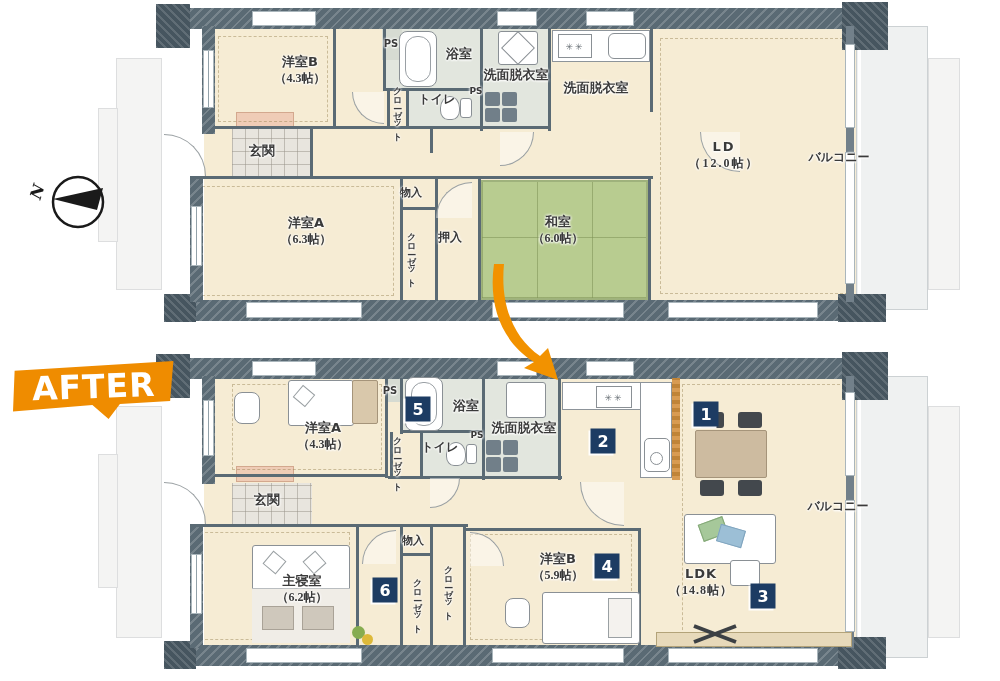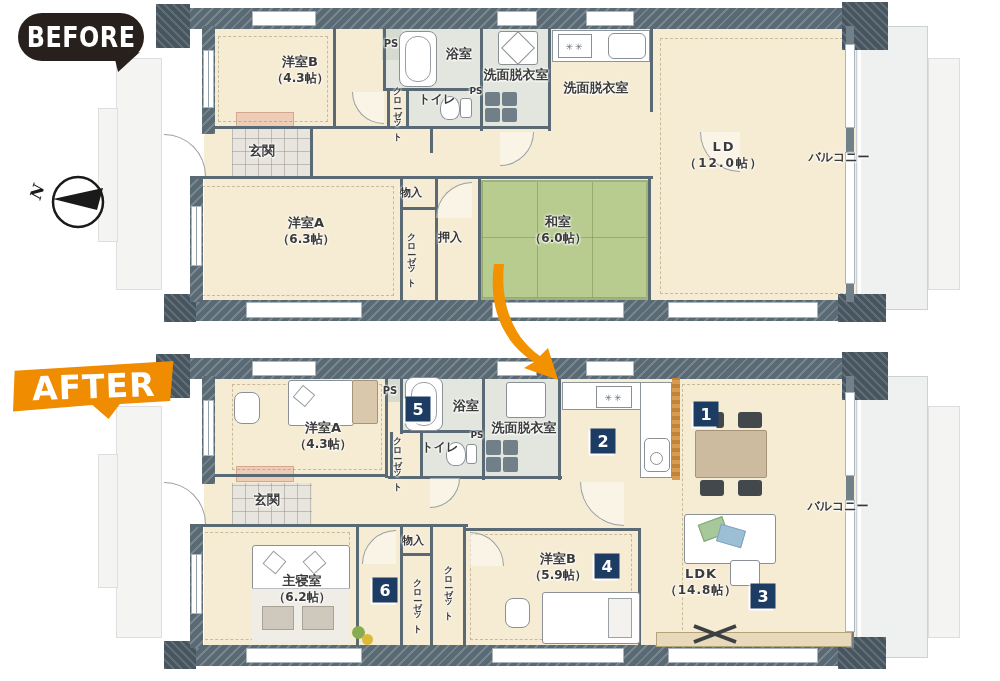--- a/index.html
+++ b/index.html
@@ -30,21 +30,21 @@
   .counter{background:#fff;border:1.5px solid #8d949a;z-index:7;}
   .chair{background:#43484d;border-radius:3px;z-index:7;}
   .door{border:1.2px solid #9aa0a3;background:rgba(255,255,255,.45);z-index:6;}
   .d-bl{border-radius:0 0 0 100%;border-top:none;border-right:none;}
   .d-br{border-radius:0 0 100% 0;border-top:none;border-left:none;}
   .d-tl{border-radius:100% 0 0 0;border-bottom:none;border-right:none;}
   .d-tr{border-radius:0 100% 0 0;border-bottom:none;border-left:none;}
   
   .lbl{position:absolute;transform:translate(-50%,-50%);font-size:13px;font-weight:600;color:#3a3a3a;
        white-space:nowrap;z-index:20;text-shadow:0 0 3px #fff,0 0 3px #fff,0 1px 2px #fff;text-align:center;line-height:1.25;}
-  .sub{font-size:12px;}
+  .sub{font-size:12px;font-family:Liberation Serif, serif;}
   .sm{font-size:10px;}
   .vert{writing-mode:vertical-rl;font-size:9px;letter-spacing:1px;line-height:1.05;}
   .marker{position:absolute;transform:translate(-50%,-50%);width:25px;height:25px;background:#1d3c63;
           color:#fff;font-weight:bold;font-size:16px;display:flex;align-items:center;justify-content:center;
           z-index:21;box-shadow:-2px 2px 0 rgba(255,255,255,.95);}
   
   .badge-before{position:absolute;left:18px;top:13px;width:126px;height:48px;background:#27201c;
        border-radius:26px;display:flex;align-items:center;justify-content:center;z-index:30;}
   .badge-before .tail{position:absolute;right:2px;bottom:-8px;width:0;height:0;
        border-left:26px solid #27201c;border-bottom:14px solid transparent;transform:rotate(-14deg);}
@@ -314,24 +314,20 @@
         <span>4</span>
       </div>
     <div class="marker" style="left:418px;top:409px;">
         <span>5</span>
       </div>
     <div class="marker" style="left:385px;top:590px;">
         <span>6</span>
       </div>
   </div>
 
-  <div class="badge-before">
-    <span>BEFORE</span>
-    <div class="tail"></div>
-  </div>
 
   <div class="badge-after">
     <span>AFTER</span>
   </div>
 
   <svg class="abs" style="left:48px;top:172px;z-index:30;" width="60" height="60">
     <circle cx="30" cy="30" r="25" fill="#fff" stroke="#1a1a1a" stroke-width="2.5"></circle>
     <polygon points="5,27 55,16 49,38" fill="#1a1a1a"></polygon>
   </svg>
   <div class="abs" style="left:30px;top:182px;z-index:30;font-family:'DejaVu Serif','Liberation Serif',serif;font-style:italic;font-weight:bold;font-size:16px;color:#1a1a1a;transform:rotate(-72deg);">N</div>

